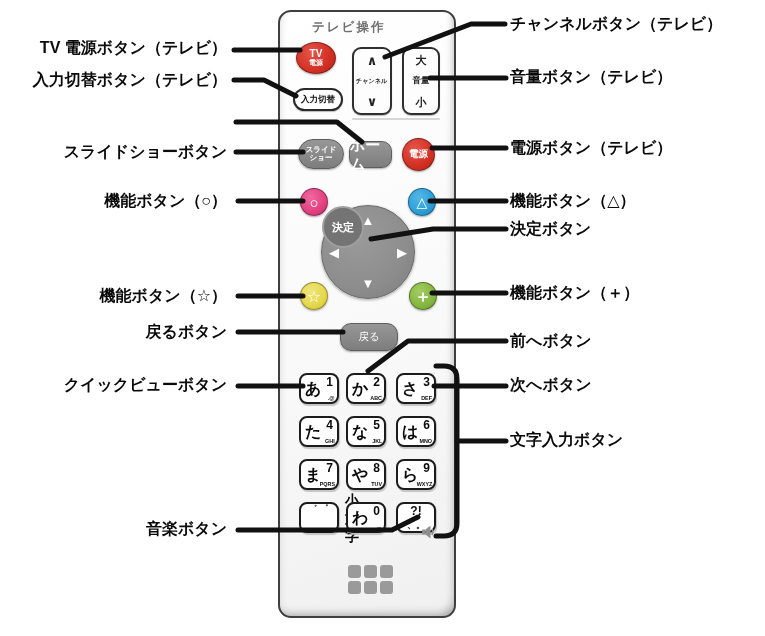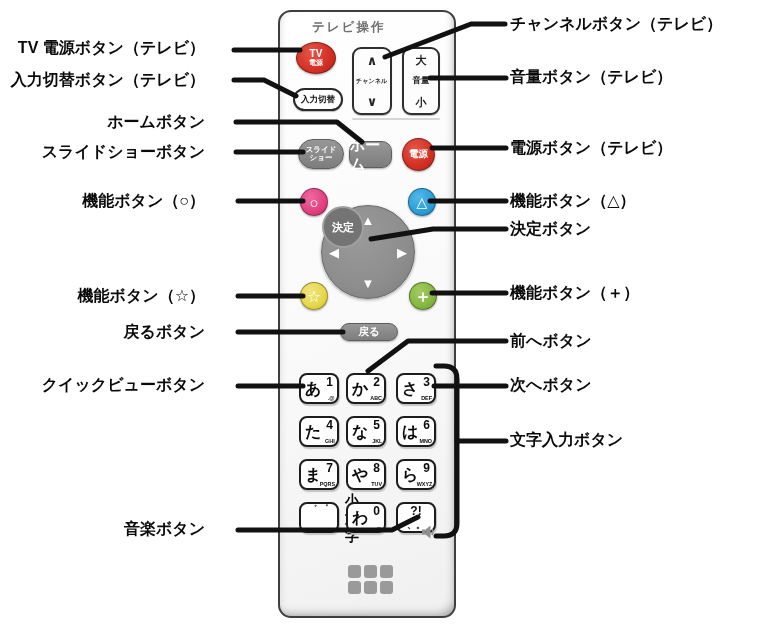--- a/index.html
+++ b/index.html
@@ -2,21 +2,21 @@
 <html><head>
 <meta charset="utf-8">
 <style>
   html,body{margin:0;padding:0;background:#ffffff;}
   #stage{
     position:relative;width:765px;height:636px;background:#ffffff;overflow:hidden;
     font-family:"Liberation Sans","DejaVu Sans",sans-serif;color:#0a0a0a;
   }
   
   .lbl{position:absolute;font-size:16px;font-weight:700;white-space:nowrap;z-index:6;line-height:21px;}
-  .lbl.left{right:560px;text-align:center;}
+  .lbl.left{right:538px;text-align:center;}
   .lbl.right{left:510px;text-align:left;}
   #lbl-tvpower{top:37px}#lbl-input{top:69px}#lbl-home{top:111px}#lbl-slide{top:141px}
   #lbl-fcircle{top:190px}#lbl-fstar{top:285px}#lbl-back{top:321px}#lbl-quick{top:374px}#lbl-music{top:518px}
   #lbl-channel{top:13px}#lbl-volume{top:66px}#lbl-power{top:137px}#lbl-ftri{top:190px}
   #lbl-enter{top:218px}#lbl-fplus{top:282px}#lbl-prev{top:330px}#lbl-next{top:374px}#lbl-moji{top:429px}
   
   #lines{position:absolute;left:0;top:0;z-index:5;pointer-events:none;}
   #lines path{stroke:#111111;stroke-width:5;fill:none;stroke-linecap:round;stroke-linejoin:round;}
   
   #remote{
@@ -62,21 +62,21 @@
         background:radial-gradient(circle at 40% 35%,#9a9a9a,#8d8d8d 60%,#7c7c7c);
         border:1px solid #6a6a6a;box-shadow:0 1px 3px rgba(0,0,0,0.35);}
   #dpad span{position:absolute;color:#fff;font-size:13px;line-height:13px;}
   #dpad .up{left:50%;top:8px;transform:translateX(-50%);}
   #dpad .down{left:50%;bottom:8px;transform:translateX(-50%);}
   #dpad .lt{left:7px;top:50%;transform:translateY(-50%);}
   #dpad .rt{right:7px;top:50%;transform:translateY(-50%);}
   #btn-enter{left:28px;top:28px;width:38px;height:38px;border-radius:50%;
              background:#747474;border:2px solid #a0a0a0;display:flex;align-items:center;justify-content:center;
              color:#fff;font-size:11px;font-weight:800;}
-  #btn-back{left:60px;top:311px;width:58px;height:18px;border-radius:11px;font-size:10.5px;font-weight:700;}
+  #btn-back{left:60px;top:311px;width:58px;height:28px;border-radius:11px;font-size:10.5px;font-weight:400;}
   
   .key{width:40px;height:31px;background:#ffffff;border:2px solid #1c1c1c;border-radius:8px;
        box-shadow:1px 2px 1px #c4c4c4;}
   .key .kana{position:absolute;left:4px;top:50%;transform:translateY(-50%);font-size:16px;font-weight:800;line-height:16px;}
   .key .digit{position:absolute;right:4px;top:0px;font-size:12px;font-weight:800;line-height:14px;}
   .key .sub{position:absolute;right:2px;bottom:1px;font-size:6px;font-weight:800;transform:scale(0.9);transform-origin:right bottom;}
   .c1{left:19px}.c2{left:66px}.c3{left:116px}
   .r1{top:361px}.r2{top:404px}.r3{top:447px}.r4{top:490px}
   #key-komoji .marks{position:absolute;left:8px;top:-1px;font-size:8px;font-weight:800;letter-spacing:3px;}
   #key-komoji .klabel{position:absolute;left:0;right:0;top:55%;transform:translateY(-50%);text-align:center;font-size:14px;font-weight:800;margin-left:44px;}
@@ -108,21 +108,20 @@
     <path d="M371,239 L433,229 L506,229"></path>
     <path d="M432,293 H506"></path>
     <path d="M368,371 L408,341 L506,341"></path>
     <path d="M434,386 H506"></path>
     <path d="M457,441 H506"></path>
     <path d="M436,366 L444,366 Q457,366 457,379 L457,523 Q457,536 444,536 L436,536"></path>
   </svg>
 
   <div class="lbl left" id="lbl-tvpower">TV 電源ボタン（テレビ）</div>
   <div class="lbl left" id="lbl-input">入力切替ボタン（テレビ）</div>
-  <div class="lbl left" id="lbl-home">ホームボタン</div>
   <div class="lbl left" id="lbl-slide">スライドショーボタン</div>
   <div class="lbl left" id="lbl-fcircle">機能ボタン（○）</div>
   <div class="lbl left" id="lbl-fstar">機能ボタン（☆）</div>
   <div class="lbl left" id="lbl-back">戻るボタン</div>
   <div class="lbl left" id="lbl-quick">クイックビューボタン</div>
   <div class="lbl left" id="lbl-music">音楽ボタン</div>
 
   <div class="lbl right" id="lbl-channel">チャンネルボタン（テレビ）</div>
   <div class="lbl right" id="lbl-volume">音量ボタン（テレビ）</div>
   <div class="lbl right" id="lbl-power">電源ボタン（テレビ）</div>

